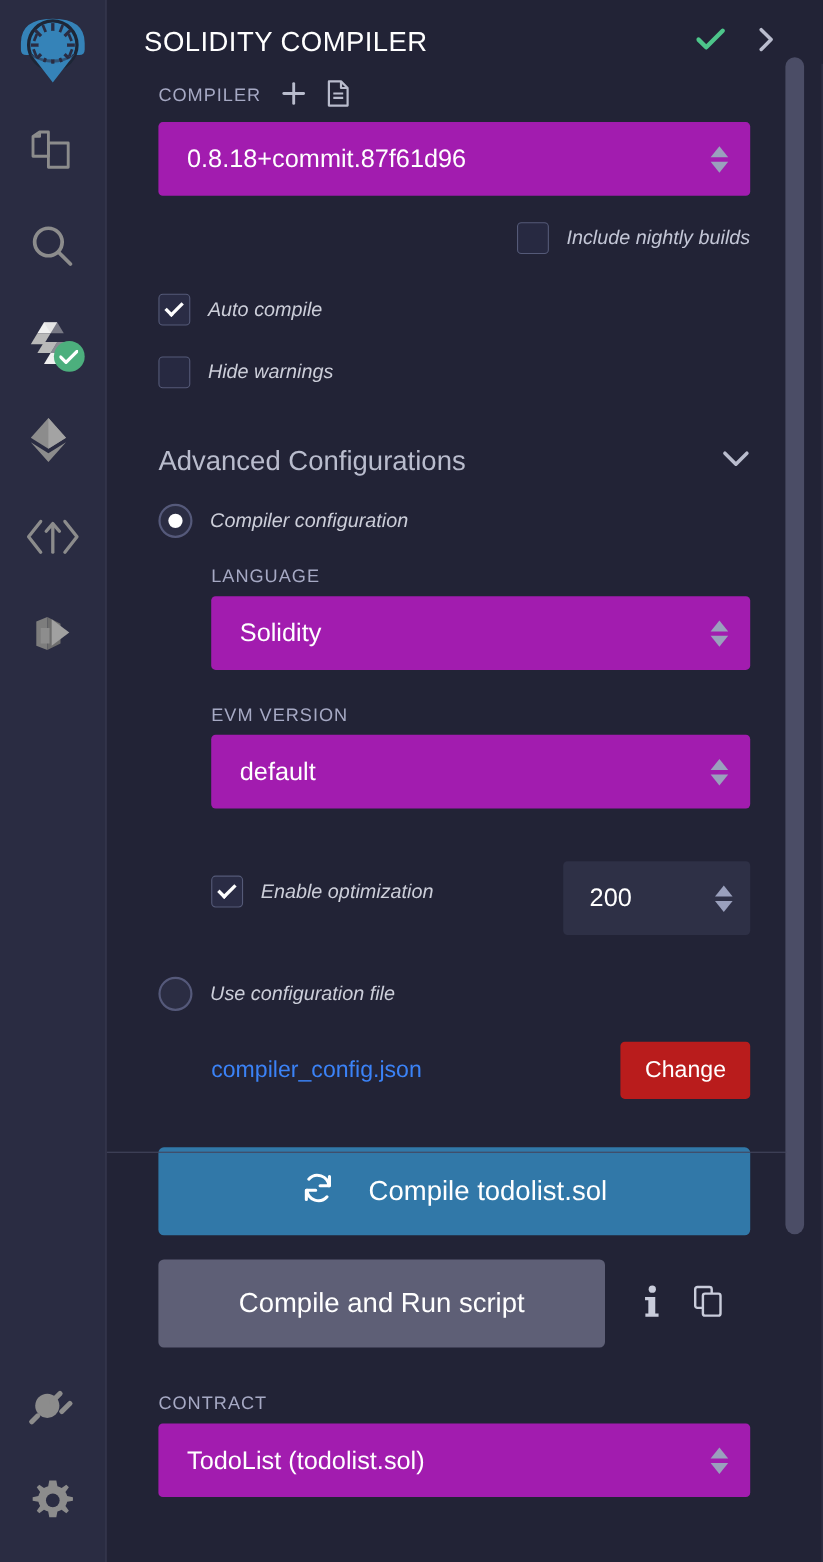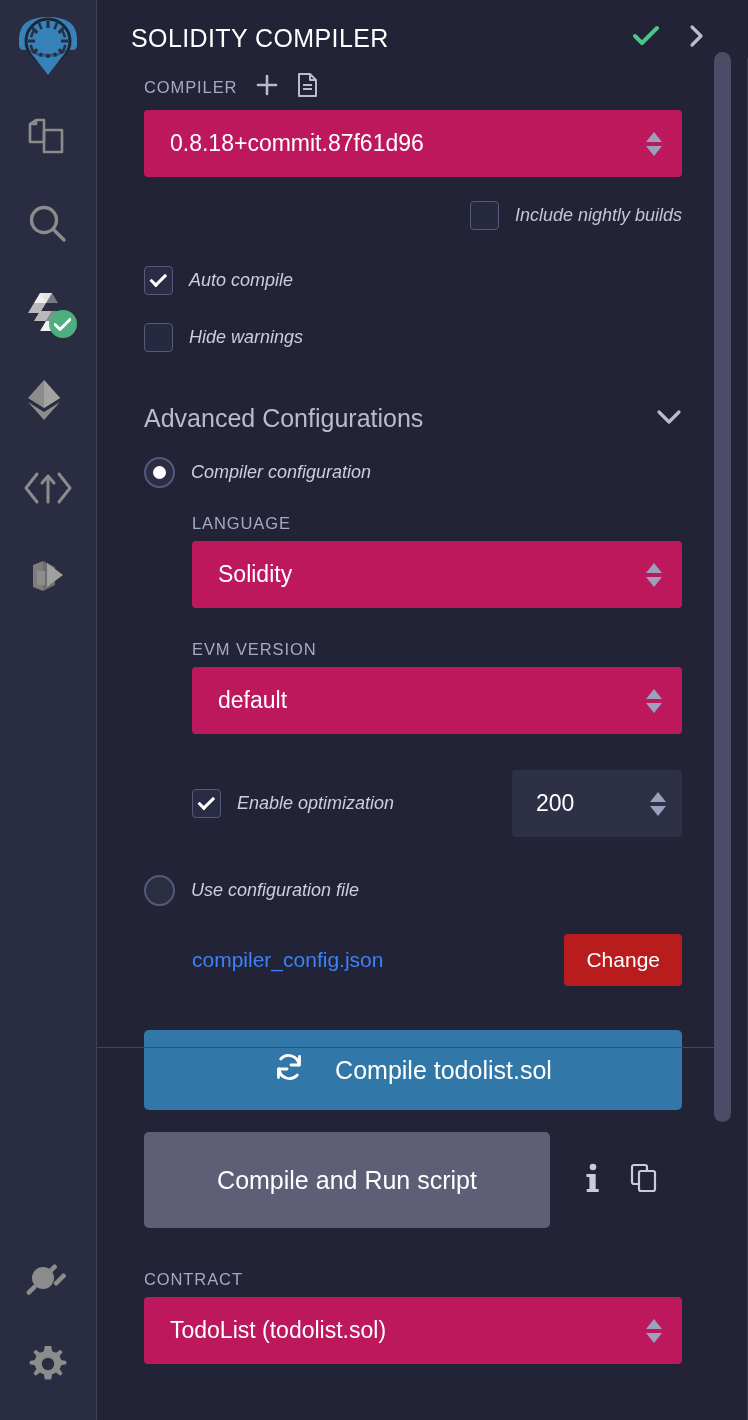--- a/index.html
+++ b/index.html
@@ -109,21 +109,21 @@
     display: flex;
     align-items: center;
     gap: 18px;
     margin-top: 14px;
     margin-bottom: 8px;
   }
 
   
   .select {
     position: relative;
-    background: #be185d;
+    background: #a21caf;
     border: none;
     border-radius: 4px;
     height: 67px;
     display: flex;
     align-items: center;
     padding: 0 20px 0 26px;
     color: #ffffff;
     font-size: 23px;
     width: 100%;
   }
@@ -226,20 +226,21 @@
     background: #2e3046;
     border-radius: 4px;
     height: 67px;
     width: 170px;
     display: flex;
     align-items: center;
     padding: 0 16px 0 24px;
     color: #ffffff;
     font-size: 23px;
     flex: 0 0 auto;
+    margin-top: 12px;
   }
   .runs-box .value { flex: 1 1 auto; }
 
   .configfile-row {
     display: flex;
     align-items: center;
     margin-top: 38px;
   }
   .cfgline {
     display: flex;
@@ -294,21 +295,21 @@
     display: flex;
     align-items: center;
     margin-top: 22px;
     gap: 0;
   }
   .btn-runscript {
     background: #5e5f76;
     color: #ffffff;
     border: none;
     border-radius: 5px;
-    height: 96px;
+    height: 80px;
     flex: 0 0 406px;
     font-size: 25px;
     font-family: inherit;
     cursor: pointer;
     display: flex;
     align-items: center;
     justify-content: center;
   }
   .runscript-icons {
     display: flex;

